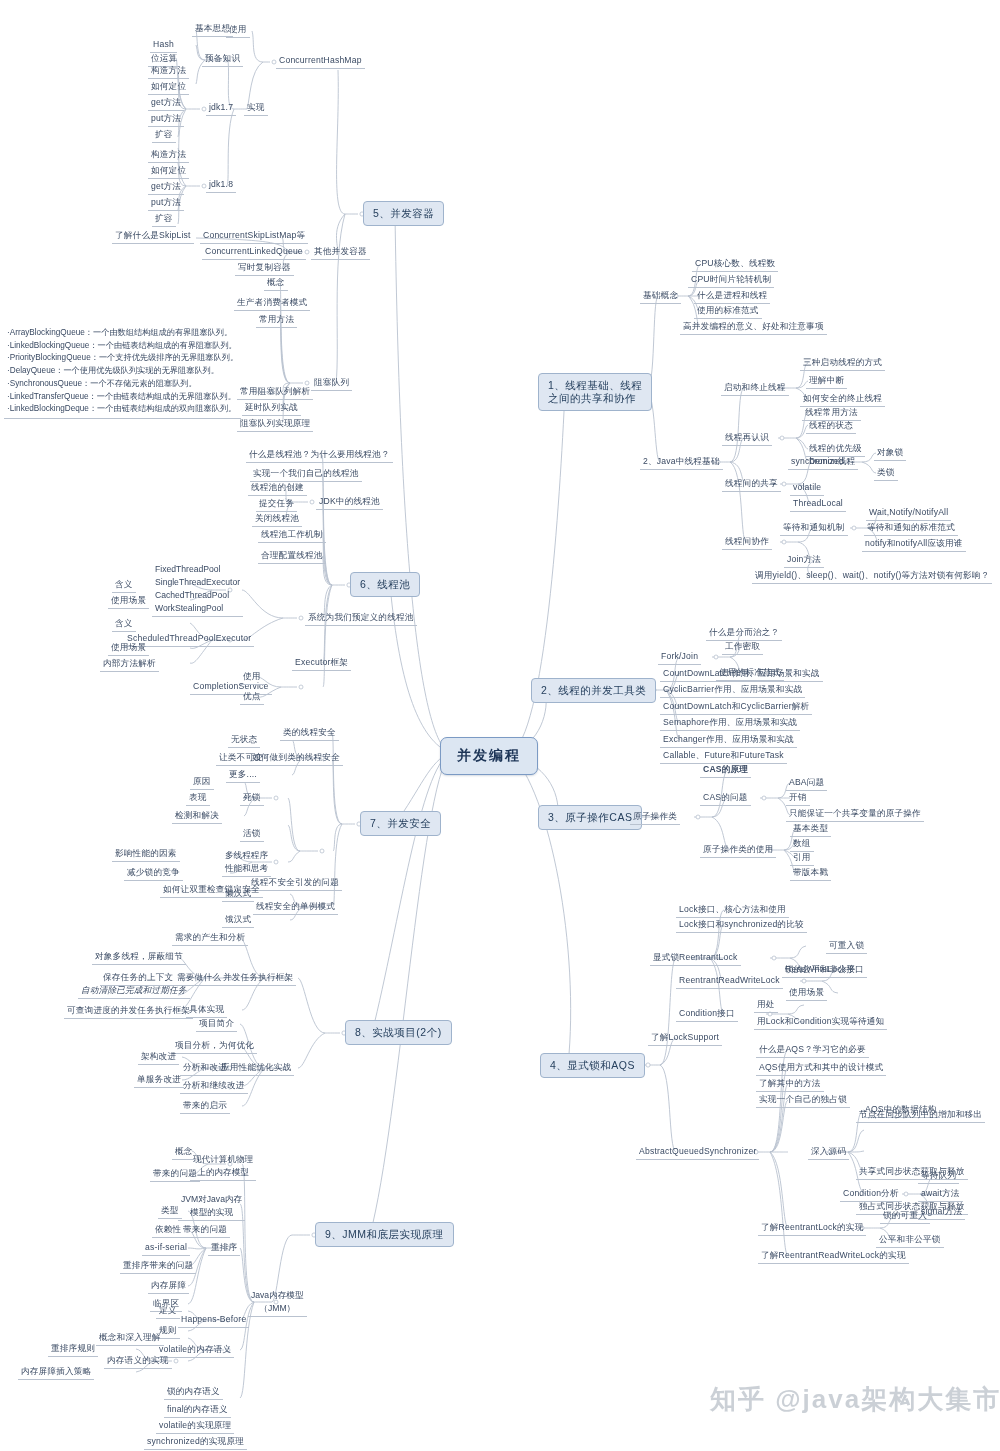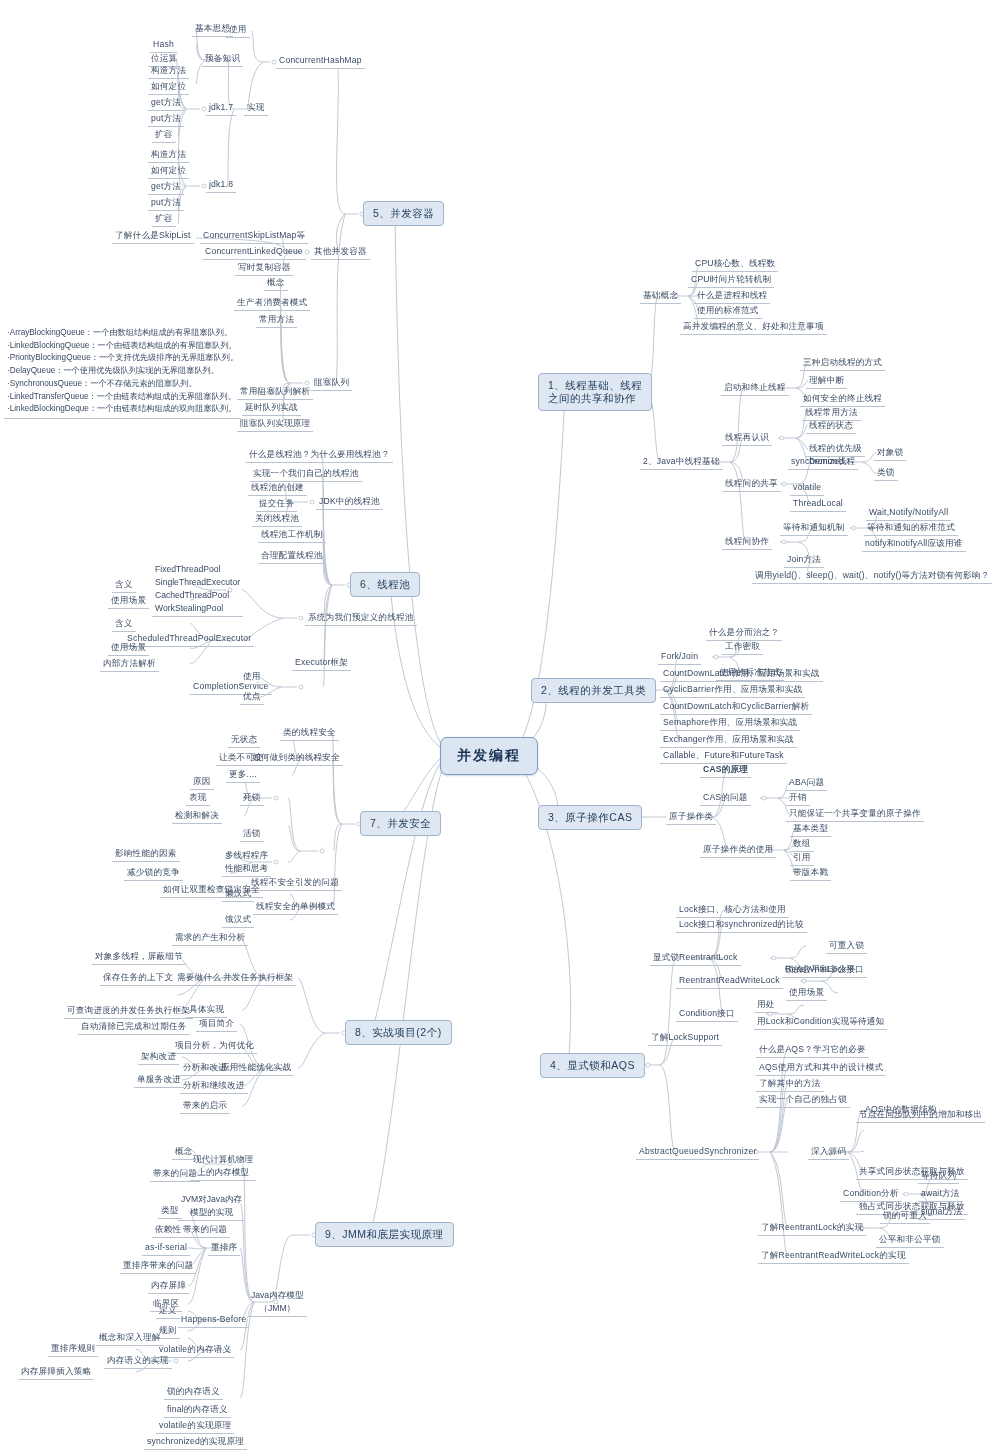--- a/index.html
+++ b/index.html
@@ -522,21 +522,21 @@
   <div class="node n-leaf" style="left:160px; top:883px;">如何让双重检查锁定安全</div>
   <div class="node n-leaf" style="left:253px; top:900px;">线程安全的单例模式</div>
   <div class="node n-leaf" style="left:222px; top:887px;">懒汉式</div>
   <div class="node n-leaf" style="left:222px; top:913px;">饿汉式</div>
 
   <div class="node n-leaf" style="left:220px; top:971px;">并发任务执行框架</div>
   <div class="node n-leaf" style="left:174px; top:971px;">需要做什么</div>
   <div class="node n-leaf" style="left:172px; top:931px;">需求的产生和分析</div>
   <div class="node n-leaf" style="left:92px; top:950px;">对象多线程，屏蔽细节</div>
   <div class="node n-leaf" style="left:100px; top:971px;">保存任务的上下文</div>
-  <div class="node n-leaf" style="left:78px; top:1020px;">自动清除已完成和过期任务</div>
+  <div class="node n-leaf" style="left:78px; top:984px;font-style:italic;">自动清除已完成和过期任务</div>
   <div class="node n-leaf" style="left:64px; top:1004px;">可查询进度的并发任务执行框架</div>
   <div class="node n-leaf" style="left:186px; top:1003px;">具体实现</div>
   <div class="node n-leaf" style="left:218px; top:1061px;">应用性能优化实战</div>
   <div class="node n-leaf" style="left:196px; top:1017px;">项目简介</div>
   <div class="node n-leaf" style="left:172px; top:1039px;">项目分析，为何优化</div>
   <div class="node n-leaf" style="left:180px; top:1061px;">分析和改进</div>
   <div class="node n-leaf" style="left:138px; top:1050px;">架构改进</div>
   <div class="node n-leaf" style="left:134px; top:1073px;">单服务改进</div>
   <div class="node n-leaf" style="left:180px; top:1079px;">分析和继续改进</div>
   <div class="node n-leaf" style="left:180px; top:1099px;">带来的启示</div>
@@ -605,21 +605,21 @@
   <div class="node n-leaf" style="left:706px; top:626px;">什么是分而治之？</div>
   <div class="node n-leaf" style="left:722px; top:640px;">工作密取</div>
   <div class="node n-leaf" style="left:716px; top:666px;">使用的标准范式</div>
   <div class="node n-leaf" style="left:660px; top:667px;">CountDownLatch作用、应用场景和实战</div>
   <div class="node n-leaf" style="left:660px; top:683px;">CyclicBarrier作用、应用场景和实战</div>
   <div class="node n-leaf" style="left:660px; top:700px;">CountDownLatch和CyclicBarrier解析</div>
   <div class="node n-leaf" style="left:660px; top:716px;">Semaphore作用、应用场景和实战</div>
   <div class="node n-leaf" style="left:660px; top:733px;">Exchanger作用、应用场景和实战</div>
   <div class="node n-leaf" style="left:660px; top:749px;">Callable、Future和FutureTask</div>
 
-  <div class="node n-leaf" style="left:666px; top:810px;text-align:right;">原子操作类</div>
+  <div class="node n-leaf" style="left:630px; top:810px;text-align:right;">原子操作类</div>
   <div class="node n-leaf" style="left:700px; top:763px;font-weight:bold;">CAS的原理</div>
   <div class="node n-leaf" style="left:700px; top:791px;">CAS的问题</div>
   <div class="node n-leaf" style="left:786px; top:776px;">ABA问题</div>
   <div class="node n-leaf" style="left:786px; top:791px;">开销</div>
   <div class="node n-leaf" style="left:786px; top:807px;">只能保证一个共享变量的原子操作</div>
   <div class="node n-leaf" style="left:700px; top:843px;">原子操作类的使用</div>
   <div class="node n-leaf" style="left:790px; top:822px;">基本类型</div>
   <div class="node n-leaf" style="left:790px; top:837px;">数组</div>
   <div class="node n-leaf" style="left:790px; top:851px;">引用</div>
   <div class="node n-leaf" style="left:790px; top:866px;">带版本戳</div>
@@ -650,14 +650,15 @@
   <div class="node n-leaf" style="left:856px; top:1165px;">共享式同步状态获取与释放</div>
   <div class="node n-leaf" style="left:840px; top:1187px;">Condition分析</div>
   <div class="node n-leaf" style="left:918px; top:1169px;">等待队列</div>
   <div class="node n-leaf" style="left:918px; top:1187px;">await方法</div>
   <div class="node n-leaf" style="left:918px; top:1205px;">signal方法</div>
   <div class="node n-leaf" style="left:758px; top:1221px;">了解ReentrantLock的实现</div>
   <div class="node n-leaf" style="left:880px; top:1209px;">锁的可重入</div>
   <div class="node n-leaf" style="left:876px; top:1233px;">公平和非公平锁</div>
   <div class="node n-leaf" style="left:758px; top:1249px;">了解ReentrantReadWriteLock的实现</div>
 
+  <div class="watermark" style="left:710px; top:1382px;">知乎 @java架构大集市</div>
 
 </div>
 
 </body></html>

